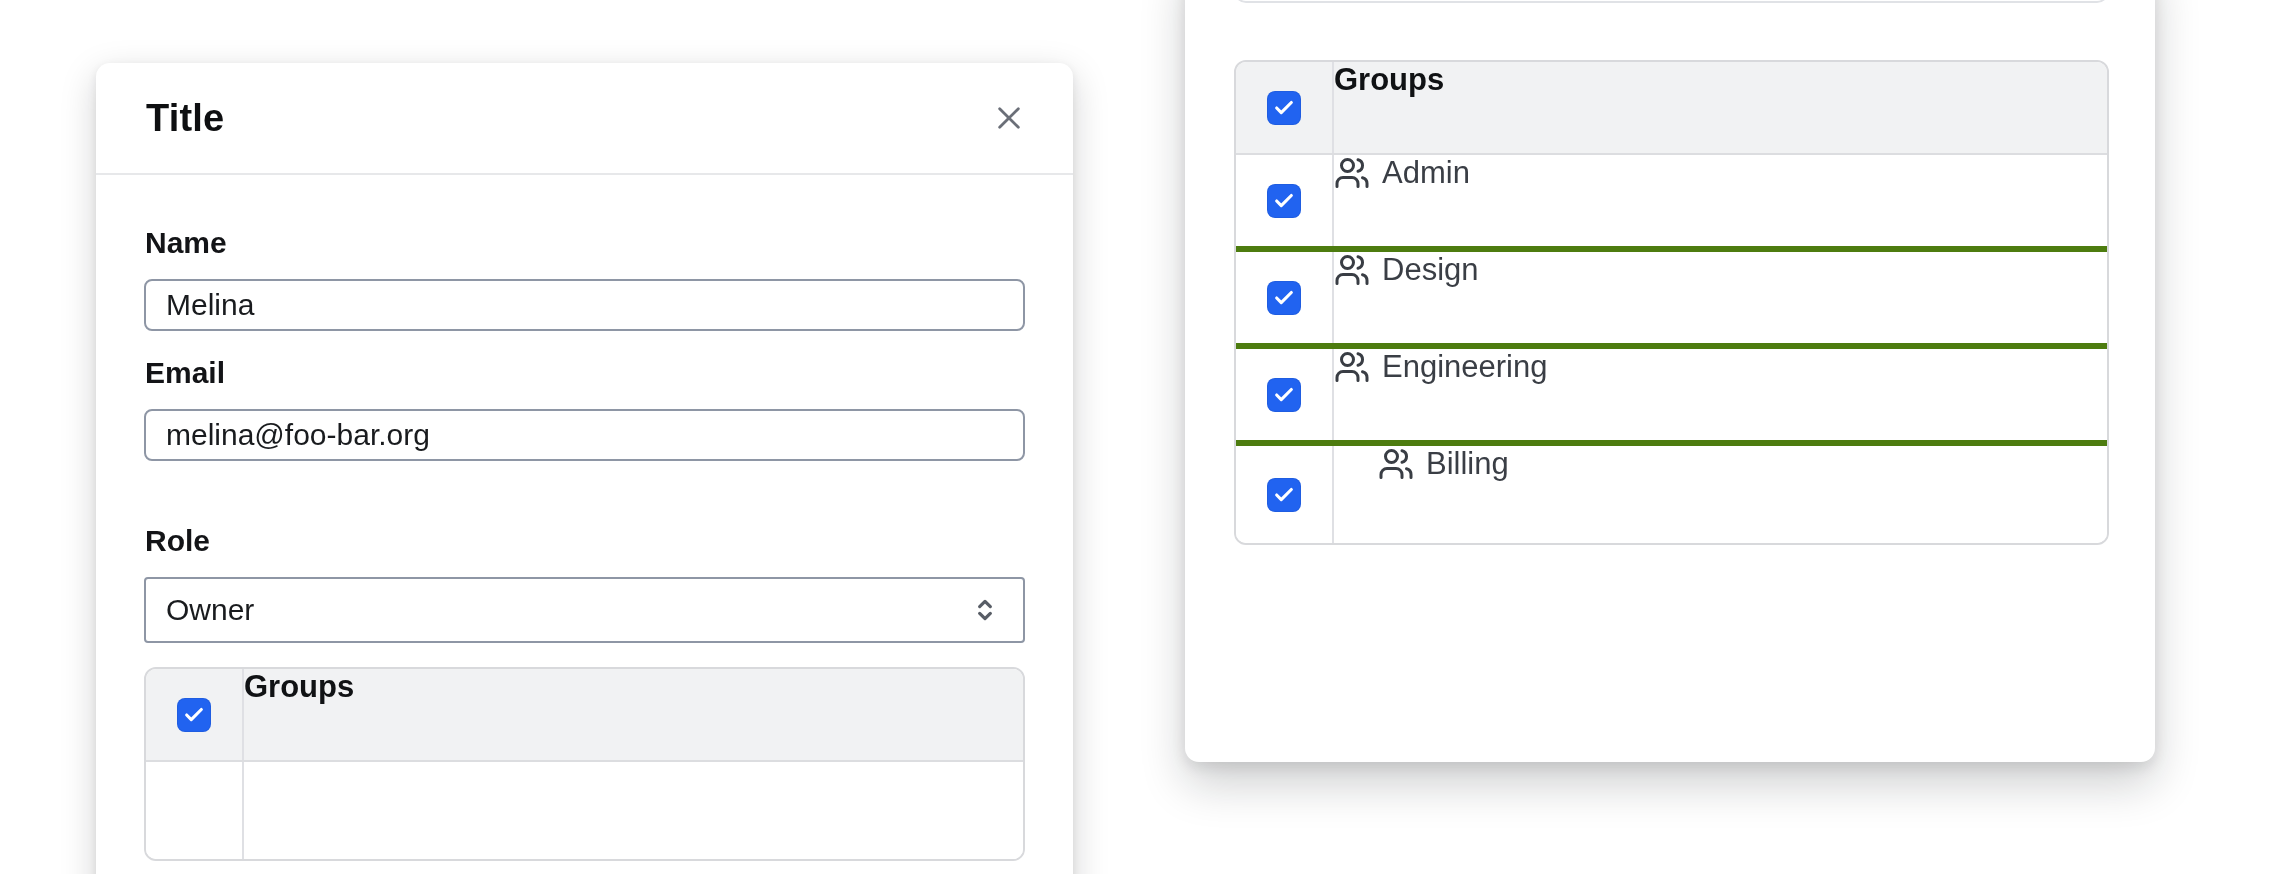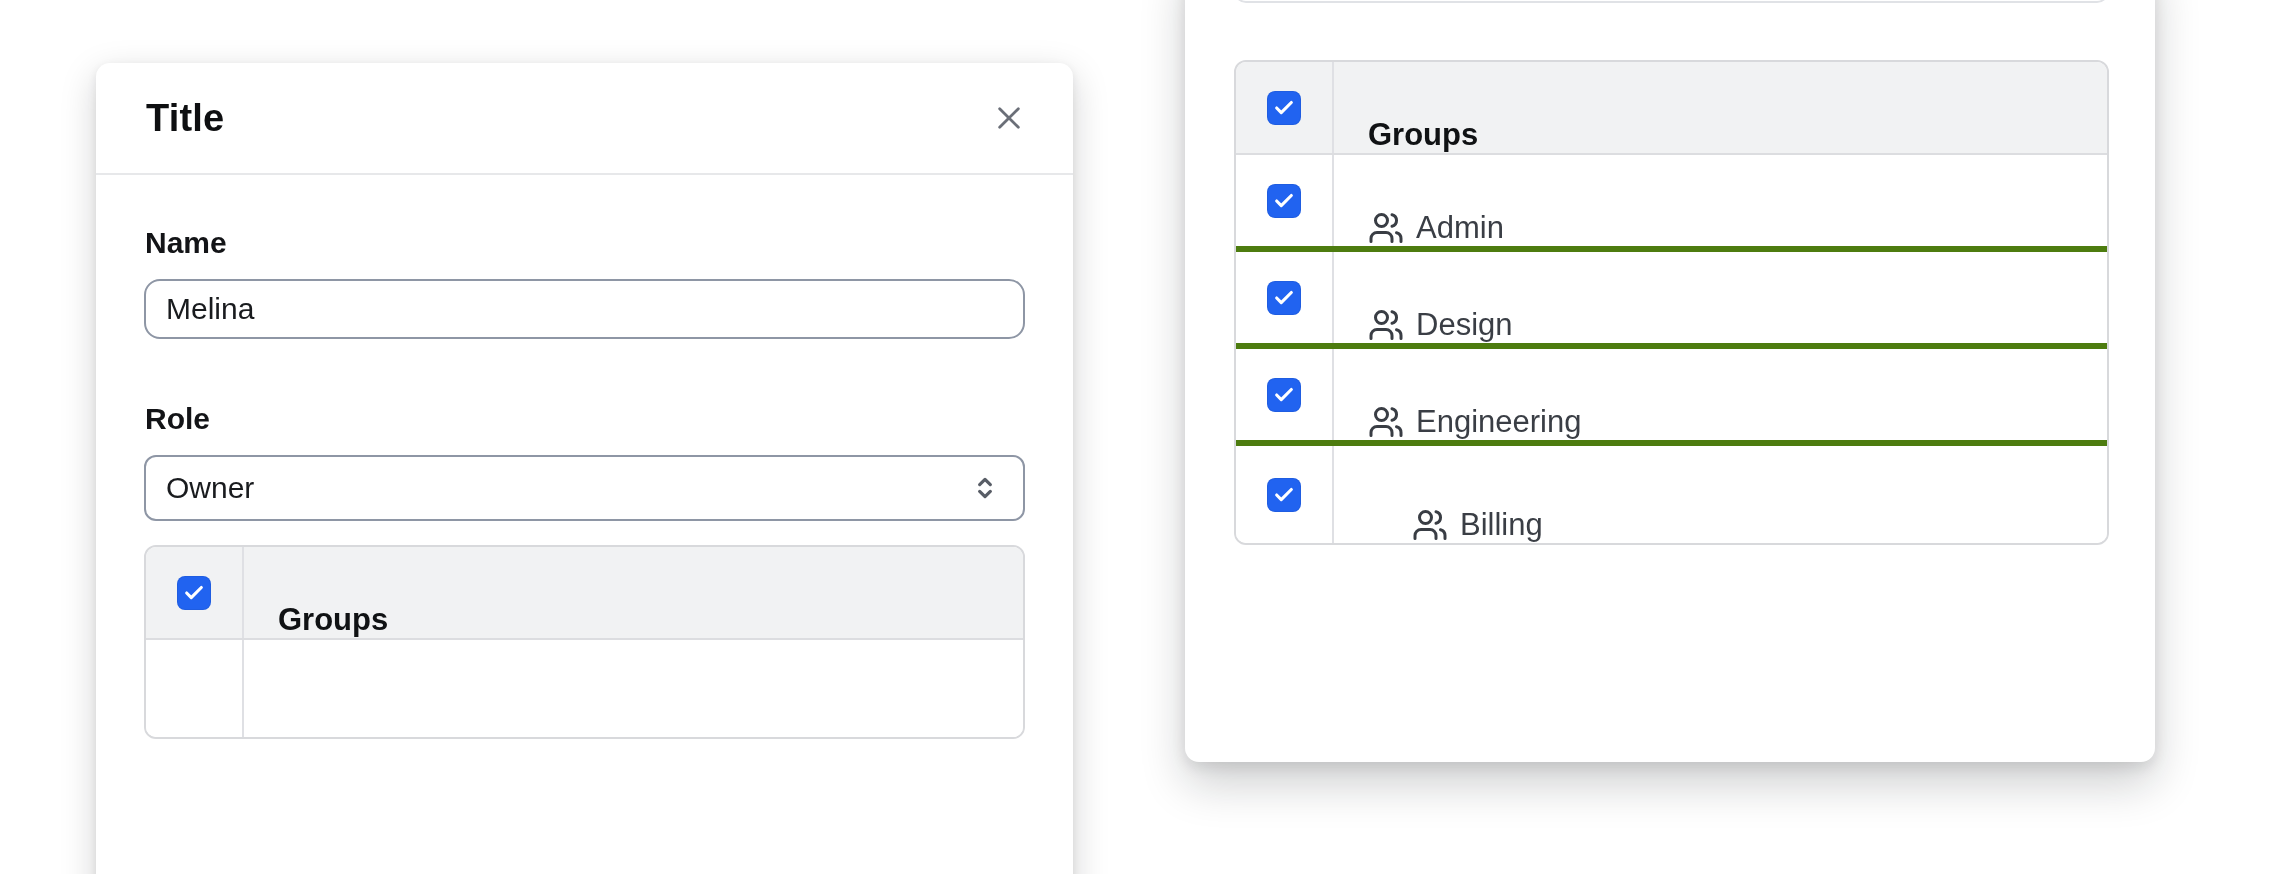--- a/index.html
+++ b/index.html
@@ -24,43 +24,43 @@
     margin-left:auto;width:56px;height:56px;display:flex;align-items:center;justify-content:center;
     background:transparent;border:none;cursor:pointer;padding:0;
   }
   .close-btn svg{width:32px;height:32px;stroke:#6b6f78;stroke-width:2.1;fill:none;stroke-linecap:round;}
   .modal-body{padding:50px 48px 0 48px;}
 
   .field-group{margin-bottom:24px;}
   .field-group.role-group{margin-top:62px;}
   .field-label{font-size:30px;font-weight:700;color:#131417;margin:0 0 18px 1px;line-height:36px;}
   .text-input{
-    display:block;width:100%;height:60px;border:2px solid #8e96a5;border-radius:16px;
+    display:block;width:100%;height:52px;border:2px solid #8e96a5;border-radius:8px;
     padding:0 20px;font-size:30px;color:#191b1e;background:#fff;outline:none;
     font-family:"Liberation Sans","DejaVu Sans",sans-serif;
   }
   .select-box{
-    width:100%;height:66px;border:2px solid #8e96a5;border-radius:12px;
+    width:100%;height:66px;border:2px solid #8e96a5;border-radius:4px;
     display:flex;align-items:center;justify-content:space-between;
     padding:0 22px 0 20px;font-size:30px;color:#191b1e;background:#fff;cursor:default;
   }
   .select-box svg{width:32px;height:32px;stroke:#585d66;stroke-width:2.4;fill:none;stroke-linecap:round;stroke-linejoin:round;}
 
   
   .grp-table{
     border:2px solid #d8d9dc;border-radius:12px;background:#fff;overflow:hidden;
   }
   .grp-header{
     display:flex;align-items:stretch;height:93px;background:#f1f2f3;border-bottom:2px solid #dcdde0;
   }
   .grp-check-cell{
     width:98px;flex:none;display:flex;align-items:center;justify-content:center;
     border-right:2px solid #dfe0e4;
   }
-  .grp-label-cell{display:flex;align-items:flex-end;padding-left:34px;gap:12px;min-width:0;}
+  .grp-label-cell{display:flex;align-items:flex-start;gap:12px;min-width:0;}
   .grp-header-label{font-size:31px;font-weight:700;color:#101214;}
   .grp-row{display:flex;align-items:stretch;height:97px;border-bottom:6px solid #4d7c0f;background:#fff;}
   .grp-row:last-child{border-bottom:none;gap:44px;}
   .grp-row-label{font-size:31px;color:#3a3e45;}
   .users-icon svg{width:36px;height:36px;stroke:#393d44;stroke-width:2;fill:none;stroke-linecap:round;stroke-linejoin:round;display:block;}
 
   .checkbox{
     width:34px;height:34px;border-radius:8px;background:#2163f0;
     display:flex;align-items:center;justify-content:center;cursor:pointer;
     box-shadow:inset 0 0 0 1px rgba(0,0,0,.06);
@@ -95,20 +95,24 @@
       </button>
     </div>
 
     <div class="modal-body">
 
       <div class="field-group">
         <div class="field-label">Name</div>
         <input class="text-input" type="text" value="Melina" style="">
       </div>
 
+      <div class="field-group">
+        <div class="field-label">Email</div>
+        <input class="text-input" type="text" value="melina@foo-bar.org" style="">
+      </div>
 
       <div class="field-group role-group">
         <div class="field-label">Role</div>
         <div class="select-box" role="button">
           <span>Owner</span>
           <svg viewBox="0 0 24 24">
             <path d="M8 9.5 12 5.5 16 9.5"></path>
               <path d="M8 14.5 12 18.5 16 14.5"></path>
           </svg>
         </div>

